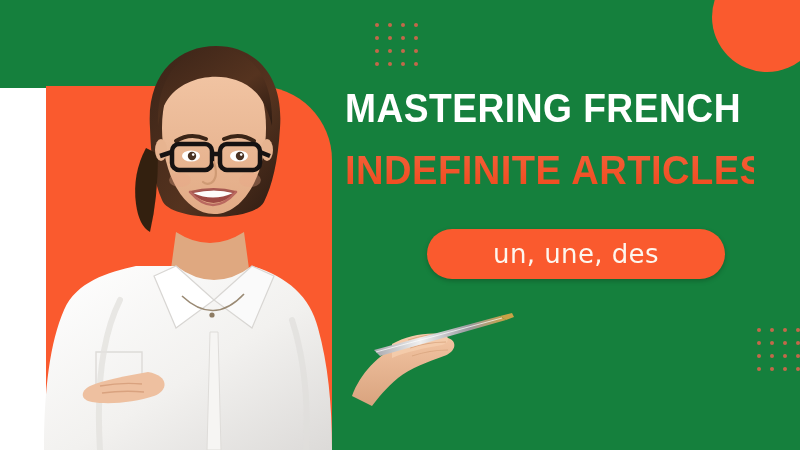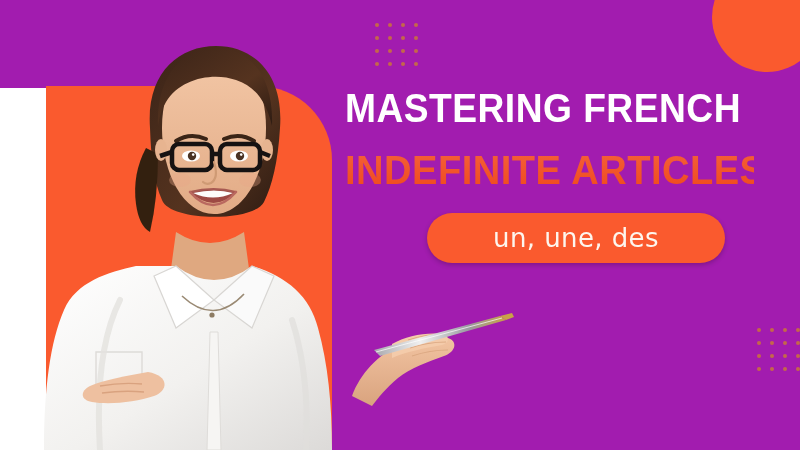--- a/index.html
+++ b/index.html
@@ -5,21 +5,21 @@
   * { margin:0; padding:0; box-sizing:border-box; }
   html, body {
     width:800px; height:450px;
     font-family:"Liberation Sans", sans-serif;
     background:#000;
   }
   #banner {
     position:relative;
     width:800px; height:450px;
     overflow:hidden;
-    background:#a21caf;
+    background:#15803d;
   }
 
   
   .corner-circle {
     position:absolute;
     top:-38px; right:-22px;
     width:110px; height:110px;
     border-radius:50%;
     background:#fa5a2e;
   }
@@ -71,21 +71,21 @@
   .headline.accent {
     color:#f2562c;
     margin-top:22px;
     font-size:41px;
     background:linear-gradient(180deg,#f4603a 0%,#ef4a1c 100%);
     -webkit-background-clip:text;
     background-clip:text;
     -webkit-text-fill-color:transparent;
   }
   .pill {
-    margin-top:22px;
+    margin-top:38px;
     margin-left:82px;
     width:298px; height:50px;
     border-radius:25px;
     background:#fa5a2e;
     display:flex; align-items:center; justify-content:center;
     box-shadow:0 2px 5px rgba(0,0,0,.22);
   }
   .pill-text {
     color:#fdf6ee;
     font-size:26px;

